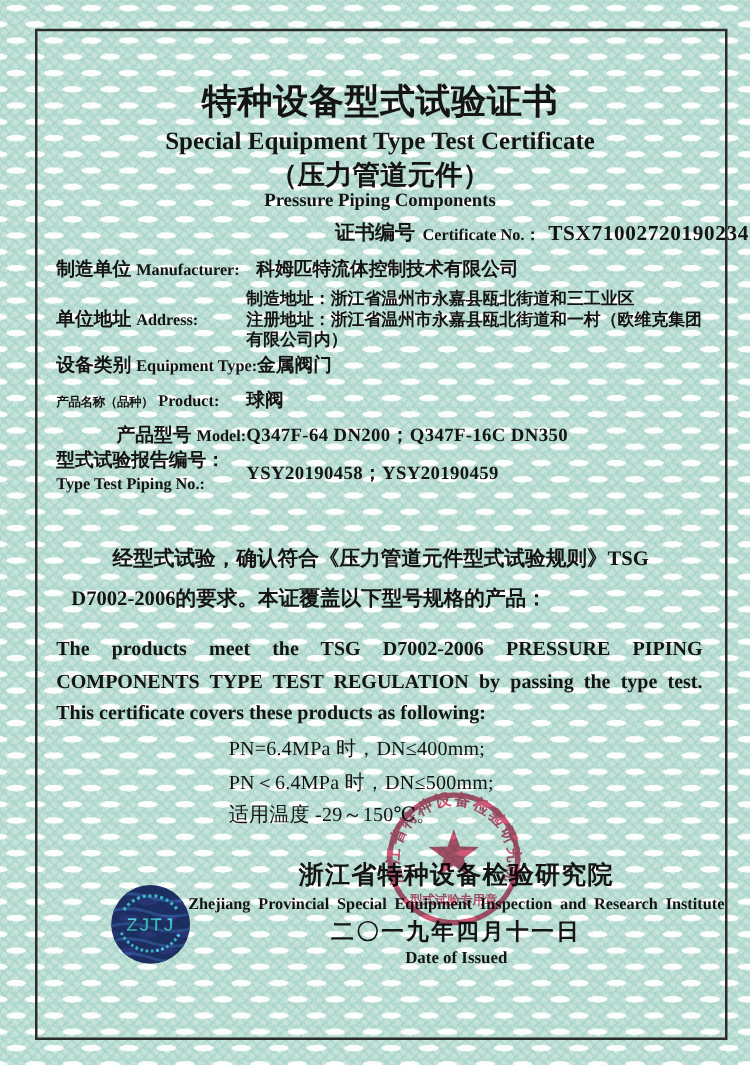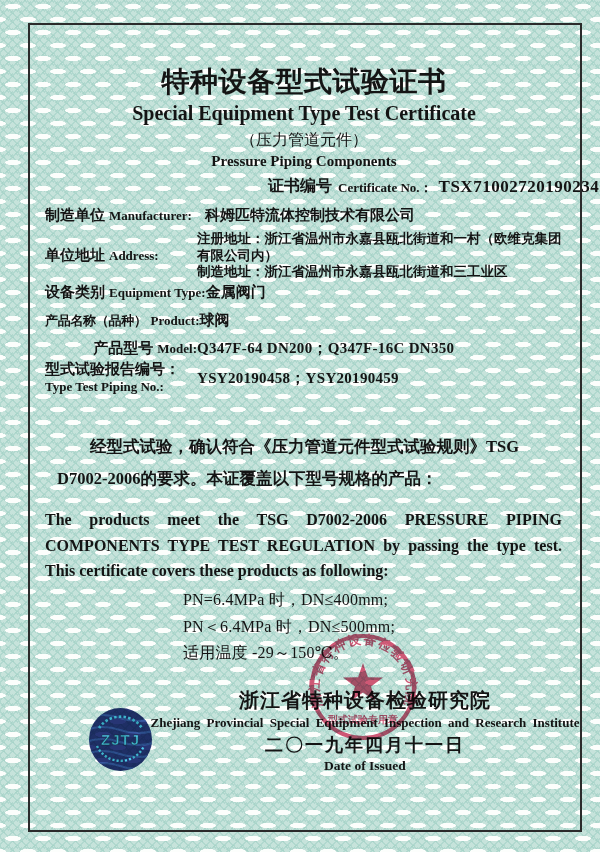--- a/index.html
+++ b/index.html
@@ -17,33 +17,33 @@
       repeating-linear-gradient(135deg, rgba(160,208,196,.55) 0 1.4px, rgba(160,208,196,0) 1.4px 5px);
     background-size:30px 26px,30px 26px,9px 9px,9px 9px;
     background-position:0 0,15px 13px,0 0,4px 4px;
   }
 
   .frame{position:absolute;left:28px;top:23px;width:550px;height:805px;border:2px solid #2b2b2b;}
 
   .titles{position:absolute;top:63px;left:30px;width:548px;text-align:center;}
   .t-cn{font-size:28px;font-weight:700;letter-spacing:0.5px;line-height:37px;}
   .t-en{font-size:20px;font-weight:700;line-height:27px;}
-  .t-sub-cn{font-size:16px;font-weight:400;line-height:25px;text-align:center;}
+  .t-sub-cn{font-size:22px;font-weight:700;line-height:25px;text-align:center;}
   .t-sub-en{font-size:15px;font-weight:700;line-height:19px;}
 
   .cert-no{position:absolute;top:176px;left:268px;display:flex;align-items:flex-end;gap:6px;white-space:nowrap;}
   .cert-no .cn{font-size:16px;font-weight:600;}
   .cert-no .en{font-size:13px;font-weight:700;}
   .cert-no .num{font-size:17px;font-weight:700;letter-spacing:0.5px;}
 
   .row{position:absolute;left:45px;width:517px;display:flex;align-items:center;}
   .lbl{flex:0 0 152px;white-space:nowrap;}
   .lbl .cn{font-size:15px;font-weight:600;}
   .lbl .en{font-size:13px;font-weight:700;}
-  .row-product .lbl .cn{font-size:13px;letter-spacing:-0.3px;font-family:Liberation Mono, monospace;}
+  .row-product .lbl .cn{font-size:10px;letter-spacing:-0.3px;font-family:Liberation Mono, monospace;}
   .val{font-size:15px;font-weight:600;}
   .val.strong{font-weight:700;letter-spacing:0.3px;}
   #row-mfr{top:206px;gap:8px;}
   #row-addr{top:231px;}
   #row-addr .val div{font-size:13.5px;line-height:16.5px;font-weight:600;}
   #row-type{top:283px;}
   #row-product{top:311px;}
   #row-model{top:339px;text-align:right;}
   #row-report{top:360px;}
   #row-report .lbl{white-space:normal;}
@@ -91,22 +91,22 @@
     </div>
     <div class="val">科姆匹特流体控制技术有限公司</div>
   </div>
 
   <div class="row" id="row-addr">
     <div class="lbl">
       <span class="cn">单位地址</span>
       <span class="en">Address:</span>
     </div>
     <div class="val">
+      <div>制造地址：浙江省温州市永嘉县瓯北街道和三工业区</div>
       <div>注册地址：浙江省温州市永嘉县瓯北街道和一村（欧维克集团有限公司内）</div>
-      <div>制造地址：浙江省温州市永嘉县瓯北街道和三工业区</div>
     </div>
   </div>
 
   <div class="row" id="row-type">
     <div class="lbl">
       <span class="cn">设备类别</span>
       <span class="en">Equipment Type:</span>
     </div>
     <div class="val">金属阀门</div>
   </div>

